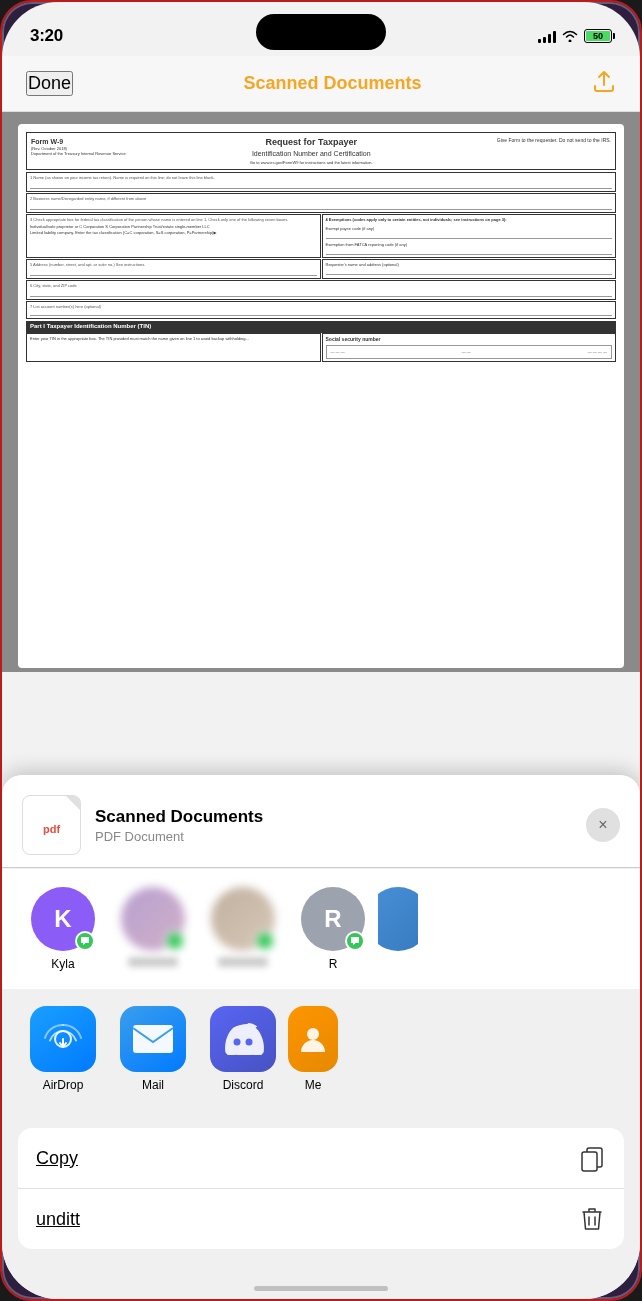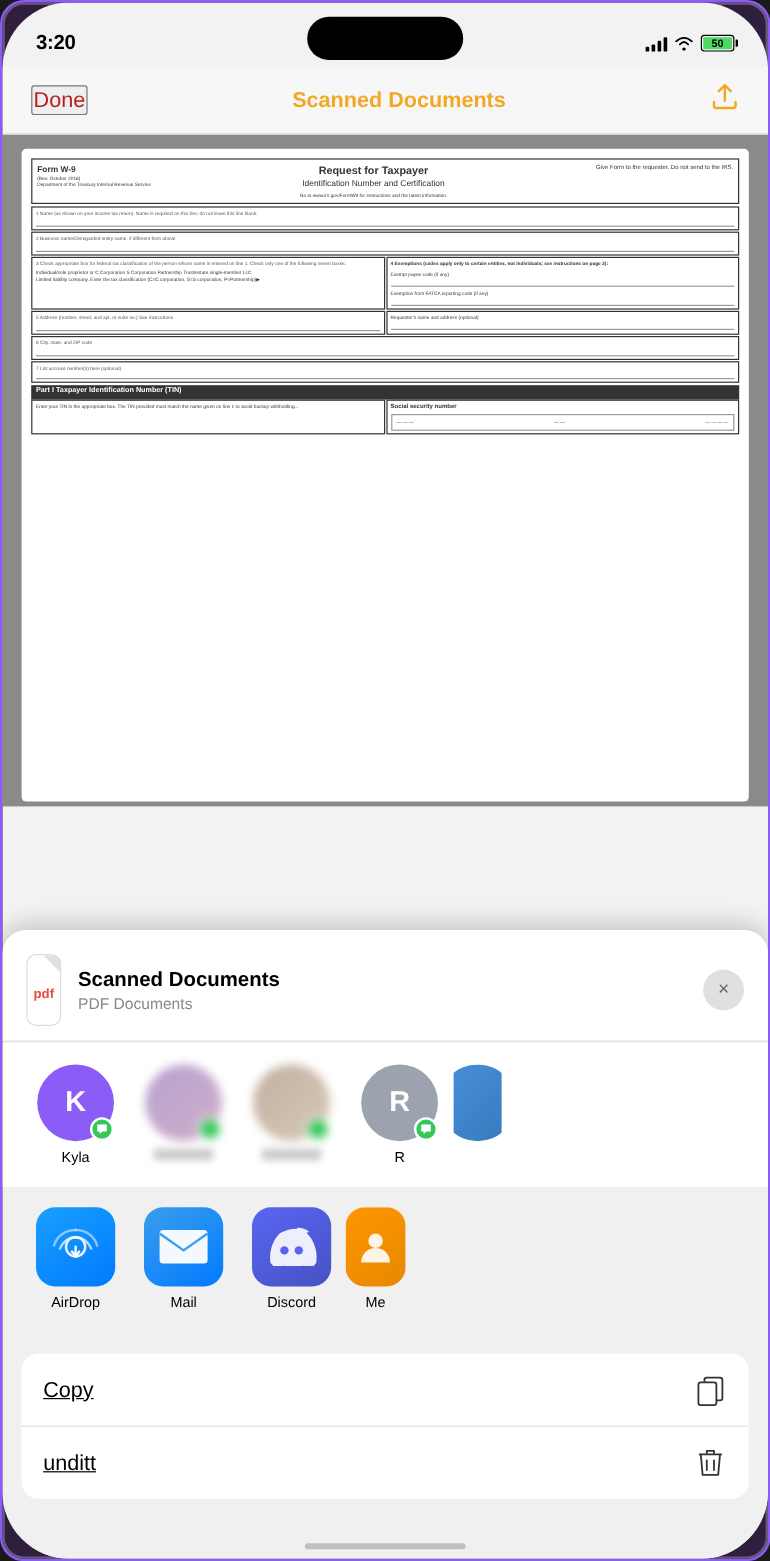--- a/index.html
+++ b/index.html
@@ -11,24 +11,24 @@
       display: flex;
       justify-content: center;
       align-items: center;
       font-family: -apple-system, BlinkMacSystemFont, 'SF Pro Display', 'Helvetica Neue', sans-serif;
     }
 
     .phone-frame {
       width: 642px;
       height: 1301px;
       background: #2d1f3d;
-      border-radius: 20px;
+      border-radius: 32px;
       position: relative;
       overflow: hidden;
-      border: 2px solid #8b5cf6;
+      border: 2px solid #b91c1c;
       box-shadow: inset 0 0 0 2px #6a5a7a;
     }
 
     .phone-screen {
       position: absolute;
       top: 0; left: 0; right: 0; bottom: 0;
       background: #f2f2f2;
       border-radius: 56px;
       overflow: hidden;
     }
@@ -135,21 +135,21 @@
       align-items: center;
       justify-content: space-between;
       padding: 0 24px;
       z-index: 50;
       border-bottom: 0.5px solid #ddd;
     }
 
     .nav-done {
       font-size: 18px;
       font-weight: 400;
-      color: #b91c1c;
+      color: #000000;
     }
 
     .nav-title {
       font-size: 18px;
       font-weight: 600;
       color: #f5a623;
     }
 
     
     .document-area {
@@ -249,21 +249,21 @@
       display: flex;
       align-items: center;
       padding: 20px 20px 12px;
       gap: 14px;
       border-bottom: 0.5px solid #ccc;
       background: white;
       border-radius: 20px 20px 0 0;
     }
 
     .share-pdf-icon {
-      width: 29px;
+      width: 59px;
       height: 60px;
       background: white;
       border: 1px solid #ddd;
       border-radius: 8px;
       display: flex;
       align-items: center;
       justify-content: center;
       flex-direction: column;
       font-size: 9px;
       font-weight: 700;
@@ -604,21 +604,21 @@
 
     <div class="share-sheet">
 
       <div class="share-header">
         <div class="share-pdf-icon">
           <div class="share-pdf-icon-fold"></div>
           <span style="font-size:11px;font-weight:700;color:#e74c3c;margin-top:8px;">pdf</span>
         </div>
         <div class="share-doc-info">
           <div class="share-doc-title">Scanned Documents</div>
-          <div class="share-doc-type">PDF Documents</div>
+          <div class="share-doc-type">PDF Document</div>
         </div>
         <div class="share-close-btn">×</div>
       </div>
 
       <div class="contacts-row">
 
         <div class="contact-item">
           <div class="contact-avatar purple">
             <span>K</span>
             <div class="contact-msg-badge">

